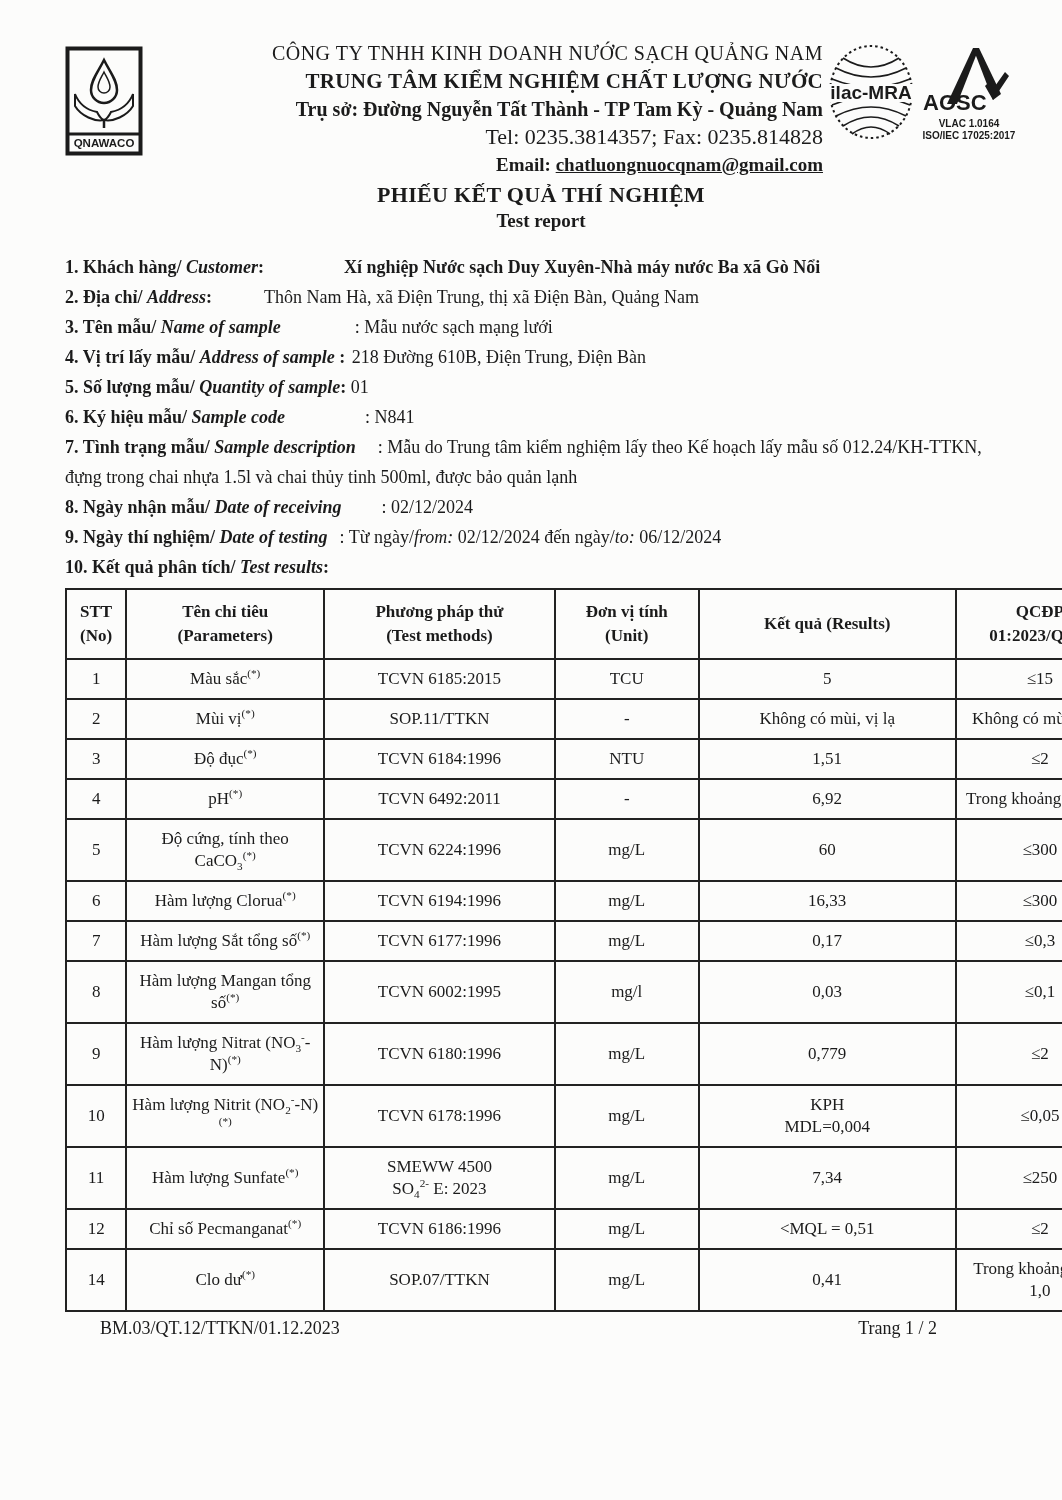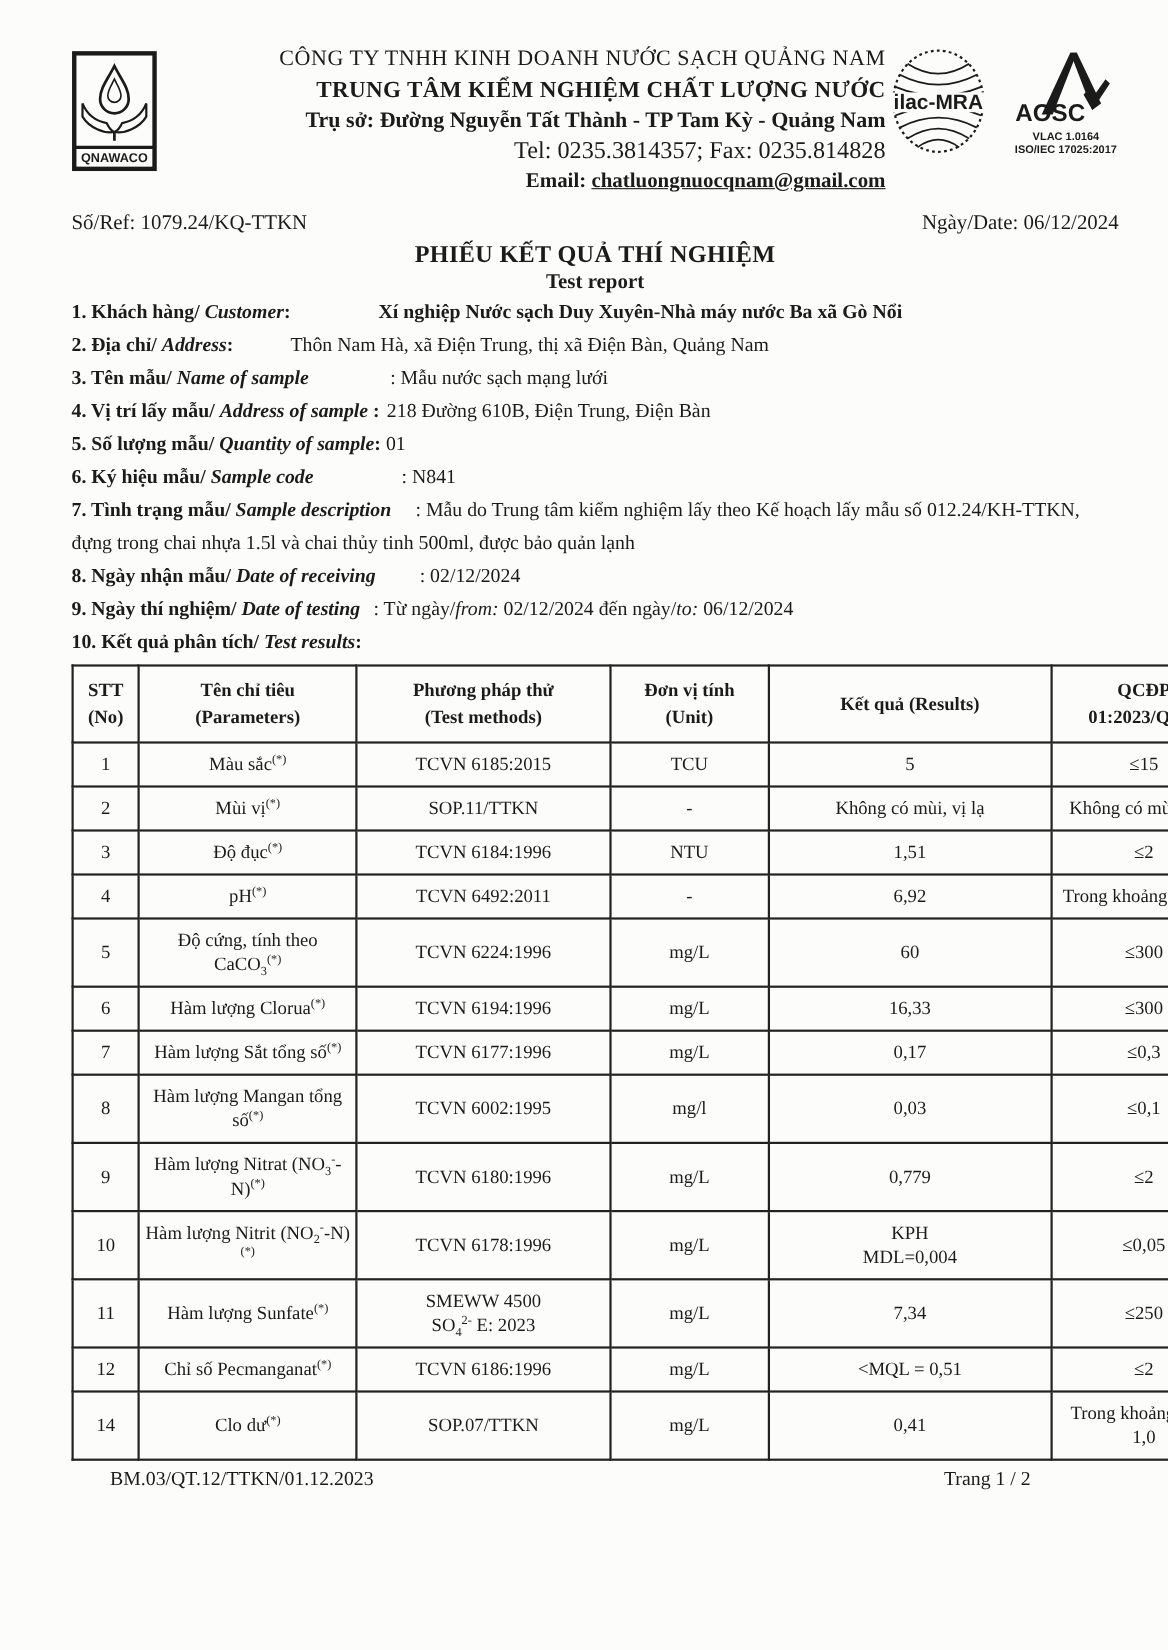--- a/index.html
+++ b/index.html
@@ -17,29 +17,29 @@
   
   .header{display:flex;align-items:flex-start;}
   .logo-left{flex:0 0 86px;padding-top:6px;}
   .header-center{flex:1 1 auto;text-align:right;padding:0 4px;}
   .hc-line1{font-size:20px;line-height:27px;letter-spacing:.5px;}
   .hc-line2{font-size:21px;line-height:28px;font-weight:bold;letter-spacing:.3px;}
   .hc-line3{font-size:20px;line-height:28px;font-weight:bold;}
   .hc-line4{font-size:22px;line-height:28px;font-weight:normal;}
   .hc-line5{font-size:19px;line-height:27px;font-weight:bold;}
   .email-addr{text-decoration:underline;}
-  .header-right{flex:0 0 188px;display:flex;gap:24px;align-items:flex-start;padding-top:2px;}
+  .header-right{flex:0 0 188px;display:flex;gap:6px;align-items:flex-start;padding-top:2px;}
   .aosc-block{text-align:center;width:96px;}
   .aosc-sub{font-size:10px;font-weight:bold;line-height:12px;font-family:"Liberation Sans","DejaVu Sans",sans-serif;}
   
   .ref-row{display:flex;justify-content:space-between;margin-top:14px;font-size:19px;}
   .doc-title{text-align:center;font-size:22px;font-weight:bold;margin-top:4px;letter-spacing:.3px;}
   .doc-subtitle{text-align:center;font-size:19px;font-weight:bold;margin-top:2px;}
   
-  .fields{margin-top:0;font-size:18px;line-height:30px;}
+  .fields{margin-top:20px;font-size:18px;line-height:30px;}
   .doc-item{min-height:30px;}
   .item-label{font-weight:bold;}
   .item-en{font-weight:bold;}
   .item-mid{font-weight:bold;}
   .item-gap{display:inline-block;height:1px;}
   .doc-item[data-idx="0"] .item-gap{width:80px;}
   .doc-item[data-idx="1"] .item-gap{width:52px;}
   .doc-item[data-idx="2"] .item-gap{width:74px;}
   .doc-item[data-idx="3"] .item-gap{width:2px;}
   .doc-item[data-idx="4"] .item-gap{width:0;}
@@ -116,24 +116,20 @@
           <path d="M52 6 L58 6 L80 52 L72 58 Z" fill="#1b1b1b"></path>
           <path d="M64 44 L72 58 L88 34 L84 30 L72 47 L68 40 Z" fill="#1b1b1b"></path>
           <text x="2" y="68" font-size="22" font-weight="bold" font-family="Liberation Sans, DejaVu Sans, sans-serif" fill="#1b1b1b">AOSC</text>
         </svg>
         <div class="aosc-sub">VLAC 1.0164</div>
         <div class="aosc-sub">ISO/IEC 17025:2017</div>
       </div>
     </div>
   </div>
 
-  <div class="ref-row">
-    <span>Số/Ref: 1079.24/KQ-TTKN</span>
-    <span>Ngày/Date: 06/12/2024</span>
-  </div>
 
   <div class="doc-title">PHIẾU KẾT QUẢ THÍ NGHIỆM</div>
   <div class="doc-subtitle">Test report</div>
 
   <div class="fields" id="fields-container">
     <div class="doc-item" data-idx="0"><span class="item-label">1. Khách hàng/ </span><i class="item-en">Customer</i><span class="item-mid">:</span><span class="item-gap"></span><span class="item-value"><b>Xí nghiệp Nước sạch Duy Xuyên-Nhà máy nước Ba xã Gò Nổi</b></span></div>
 
     <div class="doc-item" data-idx="1"><span class="item-label">2. Địa chỉ/ </span><i class="item-en">Address</i><span class="item-mid">:</span><span class="item-gap"></span><span class="item-value">Thôn Nam Hà, xã Điện Trung, thị xã Điện Bàn, Quảng Nam</span></div>
 
     <div class="doc-item" data-idx="2"><span class="item-label">3. Tên mẫu/ </span><i class="item-en">Name of sample</i><span class="item-mid"></span><span class="item-gap"></span><span class="item-value">: Mẫu nước sạch mạng lưới</span></div>

